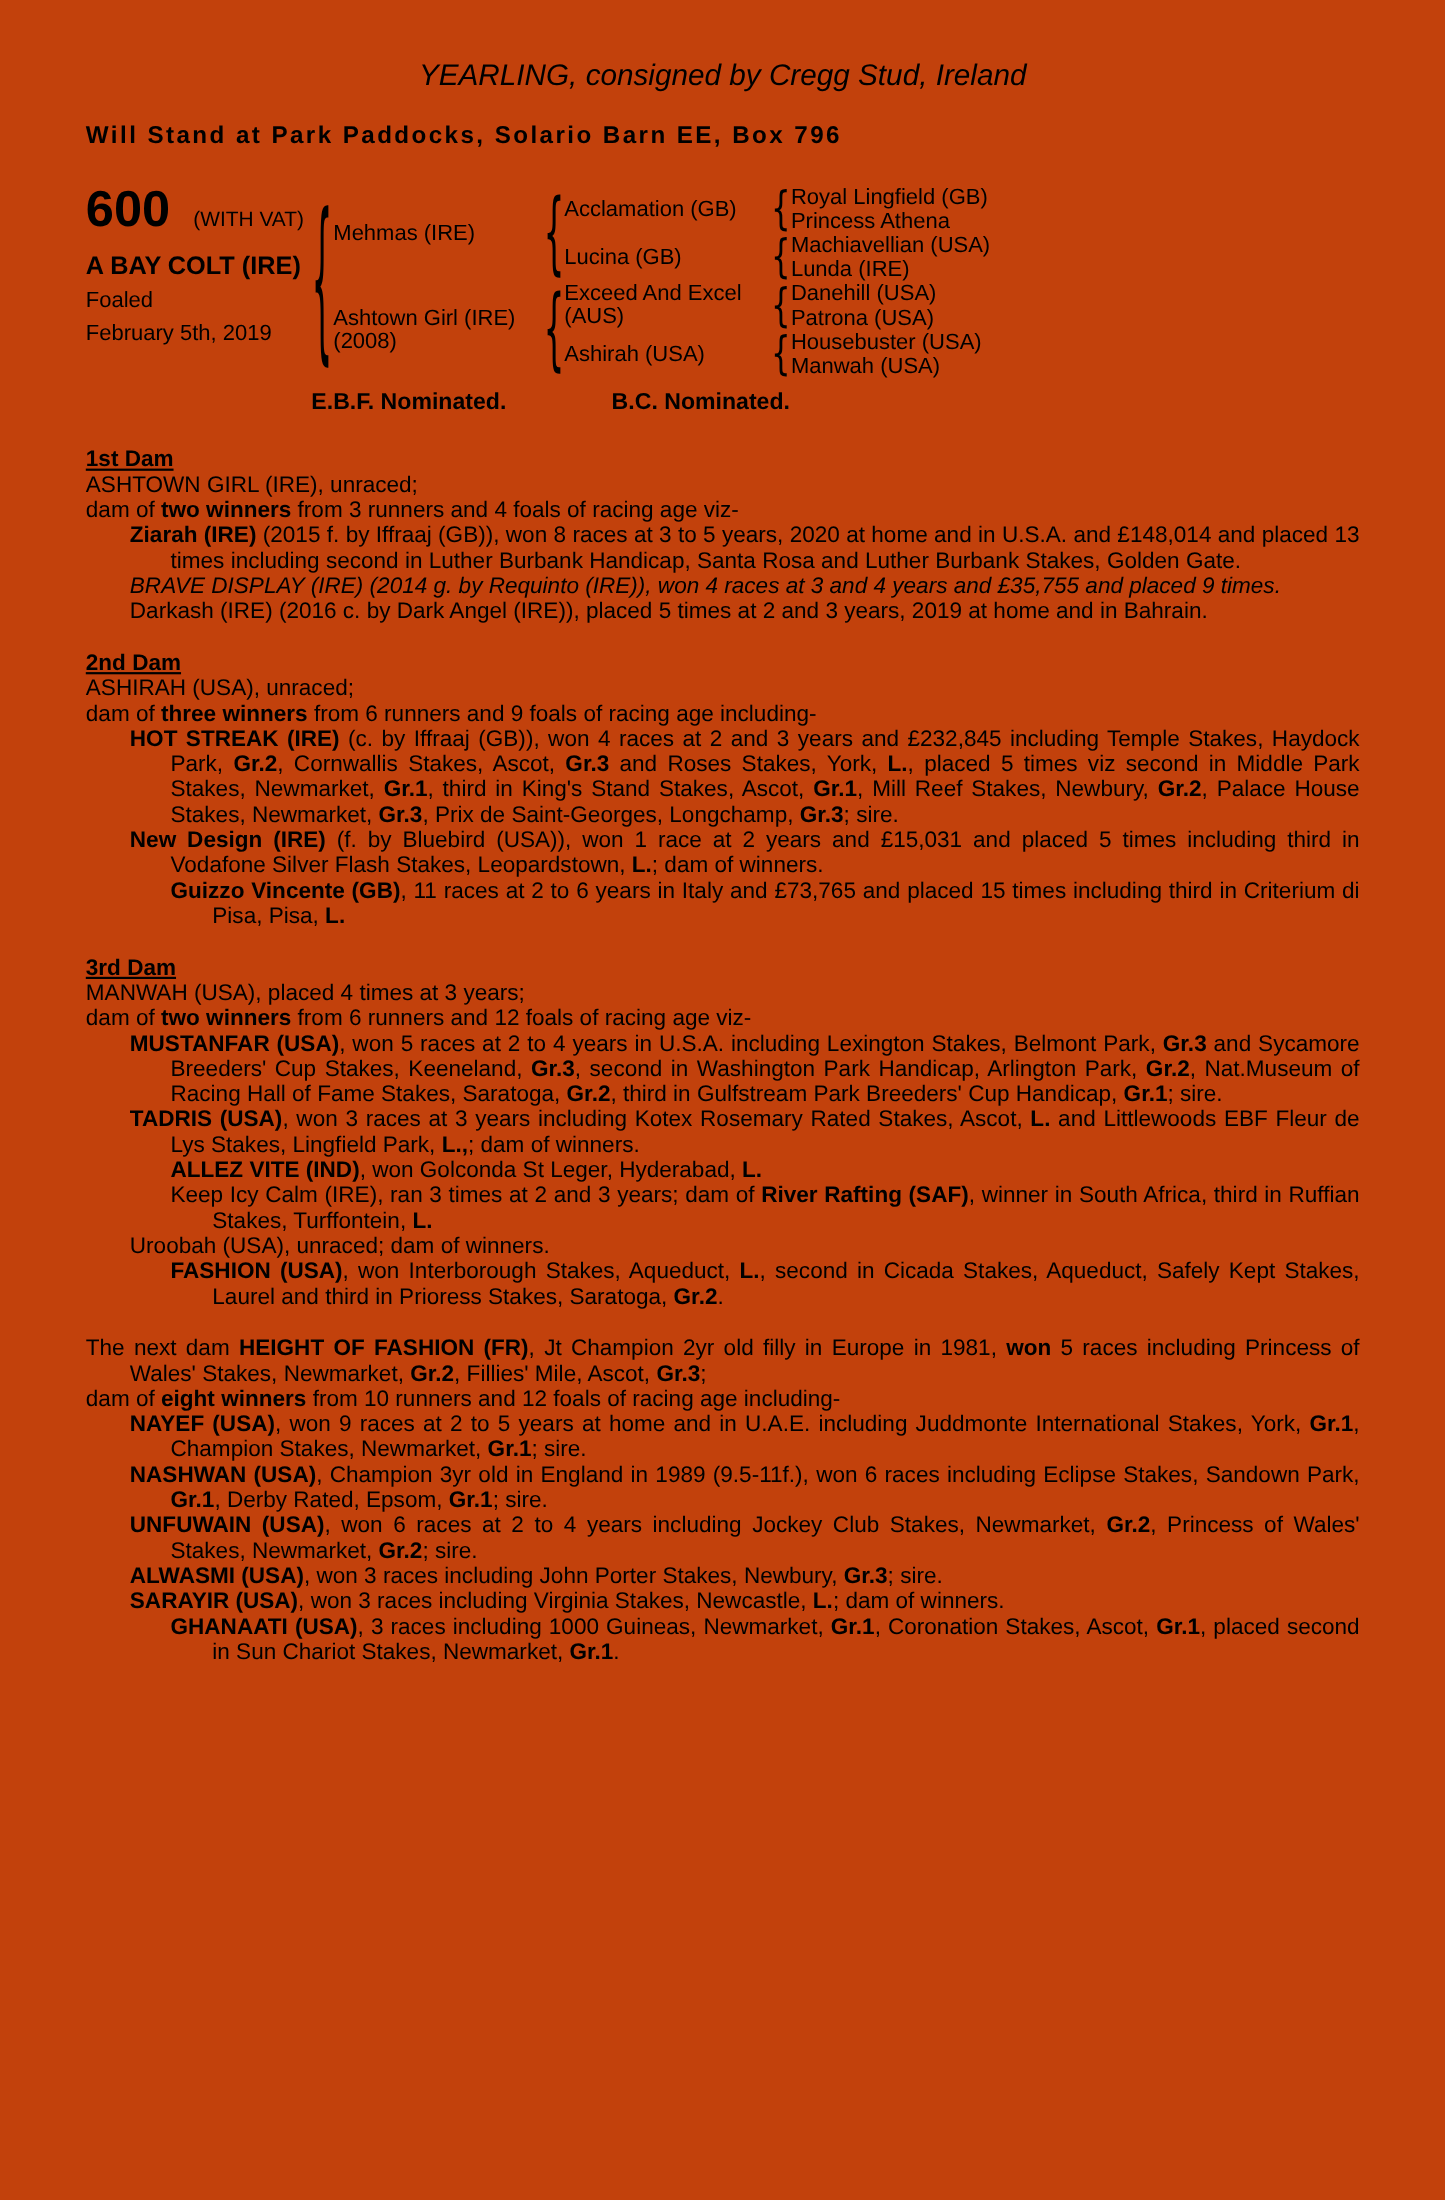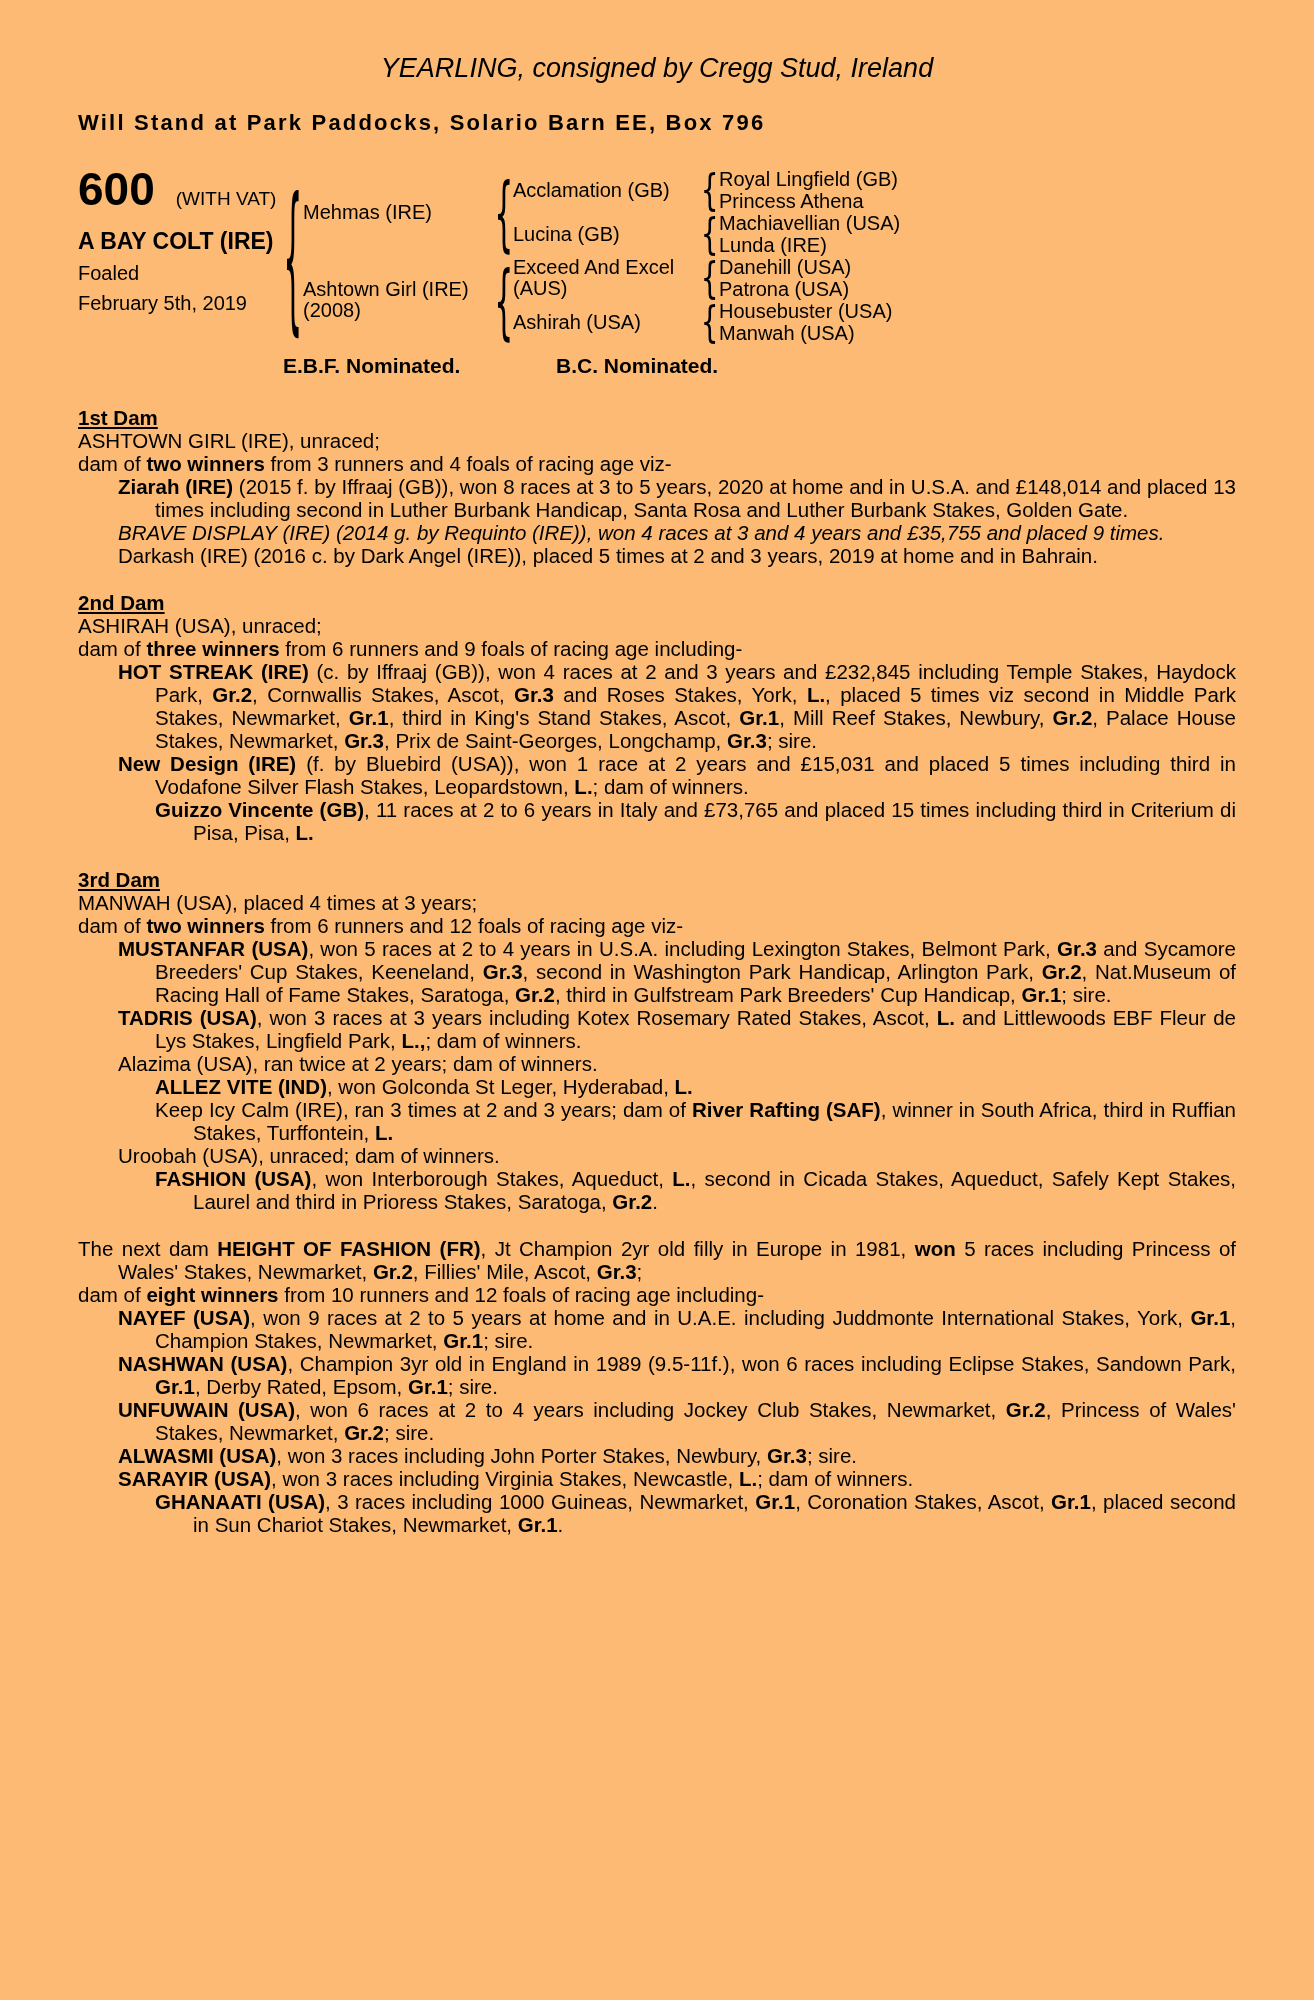--- a/index.html
+++ b/index.html
@@ -1,20 +1,20 @@
 <!DOCTYPE html>
 <html><head>
 <meta charset="utf-8">
 <style>
   html,body { margin:0; padding:0; background:#ffffff; }
   .page {
     position:relative;
     width:1314px; height:2000px;
     margin:0 auto;
-    background:#fdba74;
+    background:#c2410c;
     color:#000;
     font-family:"Liberation Sans","DejaVu Sans",sans-serif;
     box-sizing:border-box;
     padding:52px 78px 40px 78px;
     overflow:hidden;
   }
   .consign-title {
     text-align:center;
     font-style:italic;
     font-size:27px;
@@ -163,21 +163,20 @@
         <p class="p1"><span class="b">HOT STREAK (IRE)</span><span> (c. by Iffraaj (GB)), won 4 races at 2 and 3 years and £232,845 including Temple Stakes, Haydock Park, </span><span class="b">Gr.2</span><span>, Cornwallis Stakes, Ascot, </span><span class="b">Gr.3</span><span> and Roses Stakes, York, </span><span class="b">L.</span><span>, placed 5 times viz second in Middle Park Stakes, Newmarket, </span><span class="b">Gr.1</span><span>, third in King's Stand Stakes, Ascot, </span><span class="b">Gr.1</span><span>, Mill Reef Stakes, Newbury, </span><span class="b">Gr.2</span><span>, Palace House Stakes, Newmarket, </span><span class="b">Gr.3</span><span>, Prix de Saint-Georges, Longchamp, </span><span class="b">Gr.3</span><span>; sire.</span></p>
         <p class="p1"><span class="b">New Design (IRE)</span><span> (f. by Bluebird (USA)), won 1 race at 2 years and £15,031 and placed 5 times including third in Vodafone Silver Flash Stakes, Leopardstown, </span><span class="b">L.</span><span>; dam of winners.</span></p>
         <p class="p2"><span class="b">Guizzo Vincente (GB)</span><span>, 11 races at 2 to 6 years in Italy and £73,765 and placed 15 times including third in Criterium di Pisa, Pisa, </span><span class="b">L.</span></p>
       </section>
       <section class="dam-section">
         <div class="sec-head">3rd Dam</div>
         <p class="p0"><span>MANWAH (USA), placed 4 times at 3 years;</span></p>
         <p class="p0"><span>dam of </span><span class="b">two winners</span><span> from 6 runners and 12 foals of racing age viz-</span></p>
         <p class="p1"><span class="b">MUSTANFAR (USA)</span><span>, won 5 races at 2 to 4 years in U.S.A. including Lexington Stakes, Belmont Park, </span><span class="b">Gr.3</span><span> and Sycamore Breeders' Cup Stakes, Keeneland, </span><span class="b">Gr.3</span><span>, second in Washington Park Handicap, Arlington Park, </span><span class="b">Gr.2</span><span>, Nat.Museum of Racing Hall of Fame Stakes, Saratoga, </span><span class="b">Gr.2</span><span>, third in Gulfstream Park Breeders' Cup Handicap, </span><span class="b">Gr.1</span><span>; sire.</span></p>
         <p class="p1"><span class="b">TADRIS (USA)</span><span>, won 3 races at 3 years including Kotex Rosemary Rated Stakes, Ascot, </span><span class="b">L.</span><span> and Littlewoods EBF Fleur de Lys Stakes, Lingfield Park, </span><span class="b">L.,</span><span>; dam of winners.</span></p>
-        <p class="p1"><span>Alazima (USA), ran twice at 2 years; dam of winners.</span></p>
         <p class="p2"><span class="b">ALLEZ VITE (IND)</span><span>, won Golconda St Leger, Hyderabad, </span><span class="b">L.</span></p>
         <p class="p2"><span>Keep Icy Calm (IRE), ran 3 times at 2 and 3 years; dam of </span><span class="b">River Rafting (SAF)</span><span>, winner in South Africa, third in Ruffian Stakes, Turffontein, </span><span class="b">L.</span></p>
         <p class="p1"><span>Uroobah (USA), unraced; dam of winners.</span></p>
         <p class="p2"><span class="b">FASHION (USA)</span><span>, won Interborough Stakes, Aqueduct, </span><span class="b">L.</span><span>, second in Cicada Stakes, Aqueduct, Safely Kept Stakes, Laurel and third in Prioress Stakes, Saratoga, </span><span class="b">Gr.2</span><span>.</span></p>
       </section>
       <section class="dam-section">
         <p class="p0"><span>The next dam </span><span class="b">HEIGHT OF FASHION (FR)</span><span>, Jt Champion 2yr old filly in Europe in 1981, </span><span class="b">won</span><span> 5 races including Princess of Wales' Stakes, Newmarket, </span><span class="b">Gr.2</span><span>, Fillies' Mile, Ascot, </span><span class="b">Gr.3</span><span>;</span></p>
         <p class="p0"><span>dam of </span><span class="b">eight winners</span><span> from 10 runners and 12 foals of racing age including-</span></p>
         <p class="p1"><span class="b">NAYEF (USA)</span><span>, won 9 races at 2 to 5 years at home and in U.A.E. including Juddmonte International Stakes, York, </span><span class="b">Gr.1</span><span>, Champion Stakes, Newmarket, </span><span class="b">Gr.1</span><span>; sire.</span></p>
         <p class="p1"><span class="b">NASHWAN (USA)</span><span>, Champion 3yr old in England in 1989 (9.5-11f.), won 6 races including Eclipse Stakes, Sandown Park, </span><span class="b">Gr.1</span><span>, Derby Rated, Epsom, </span><span class="b">Gr.1</span><span>; sire.</span></p>

